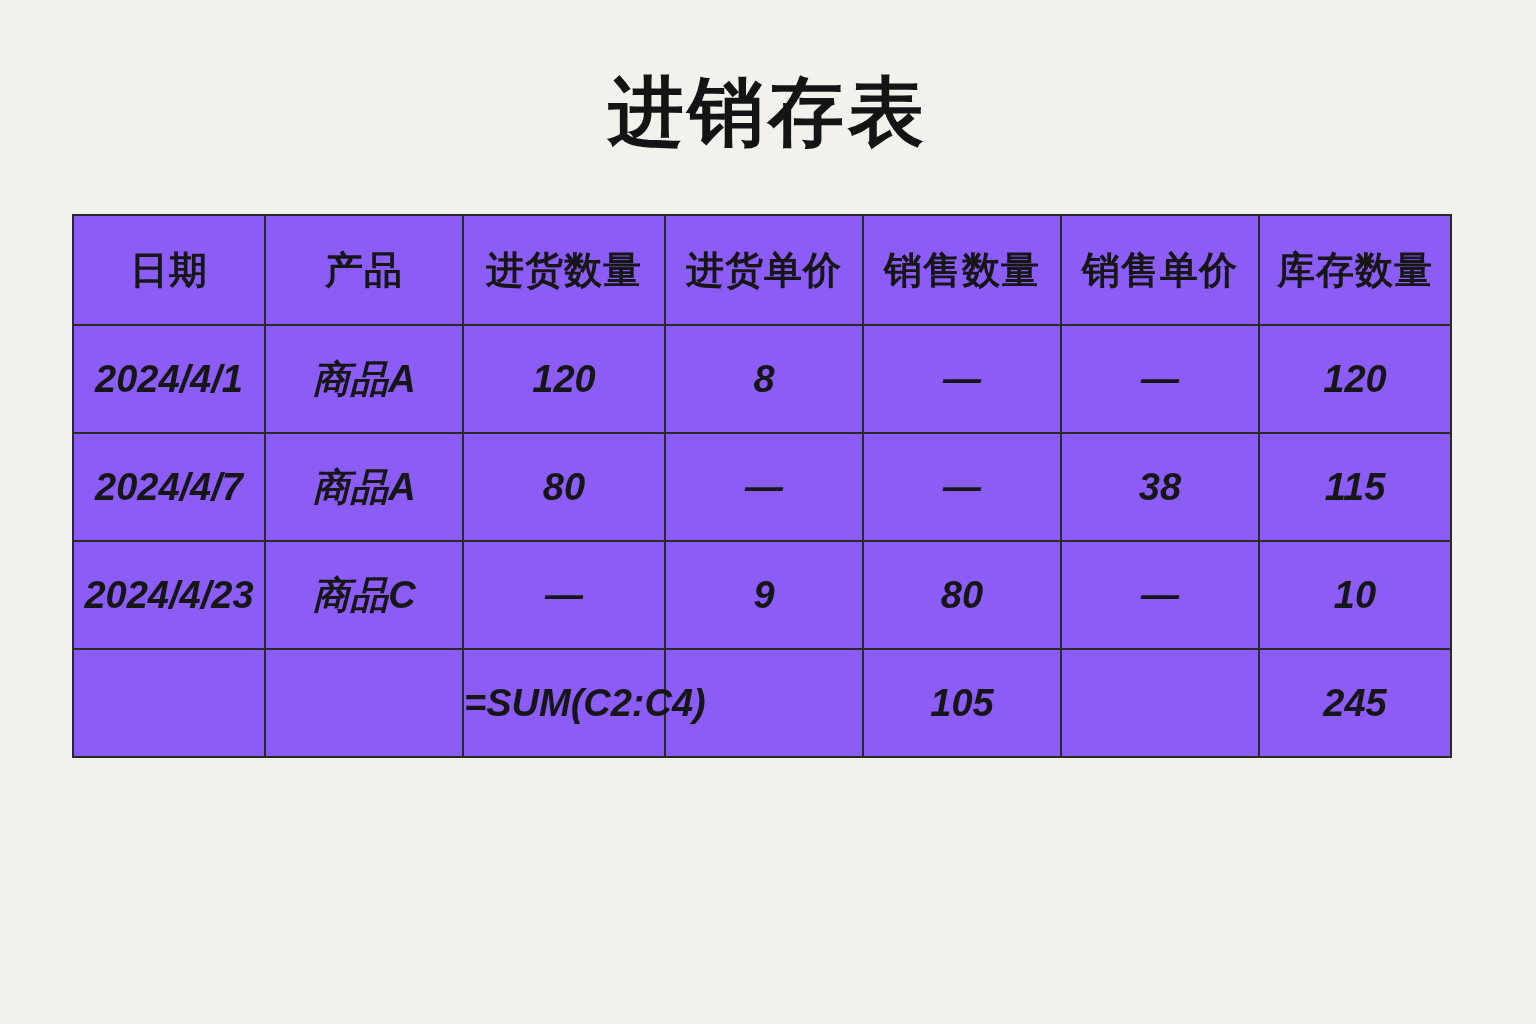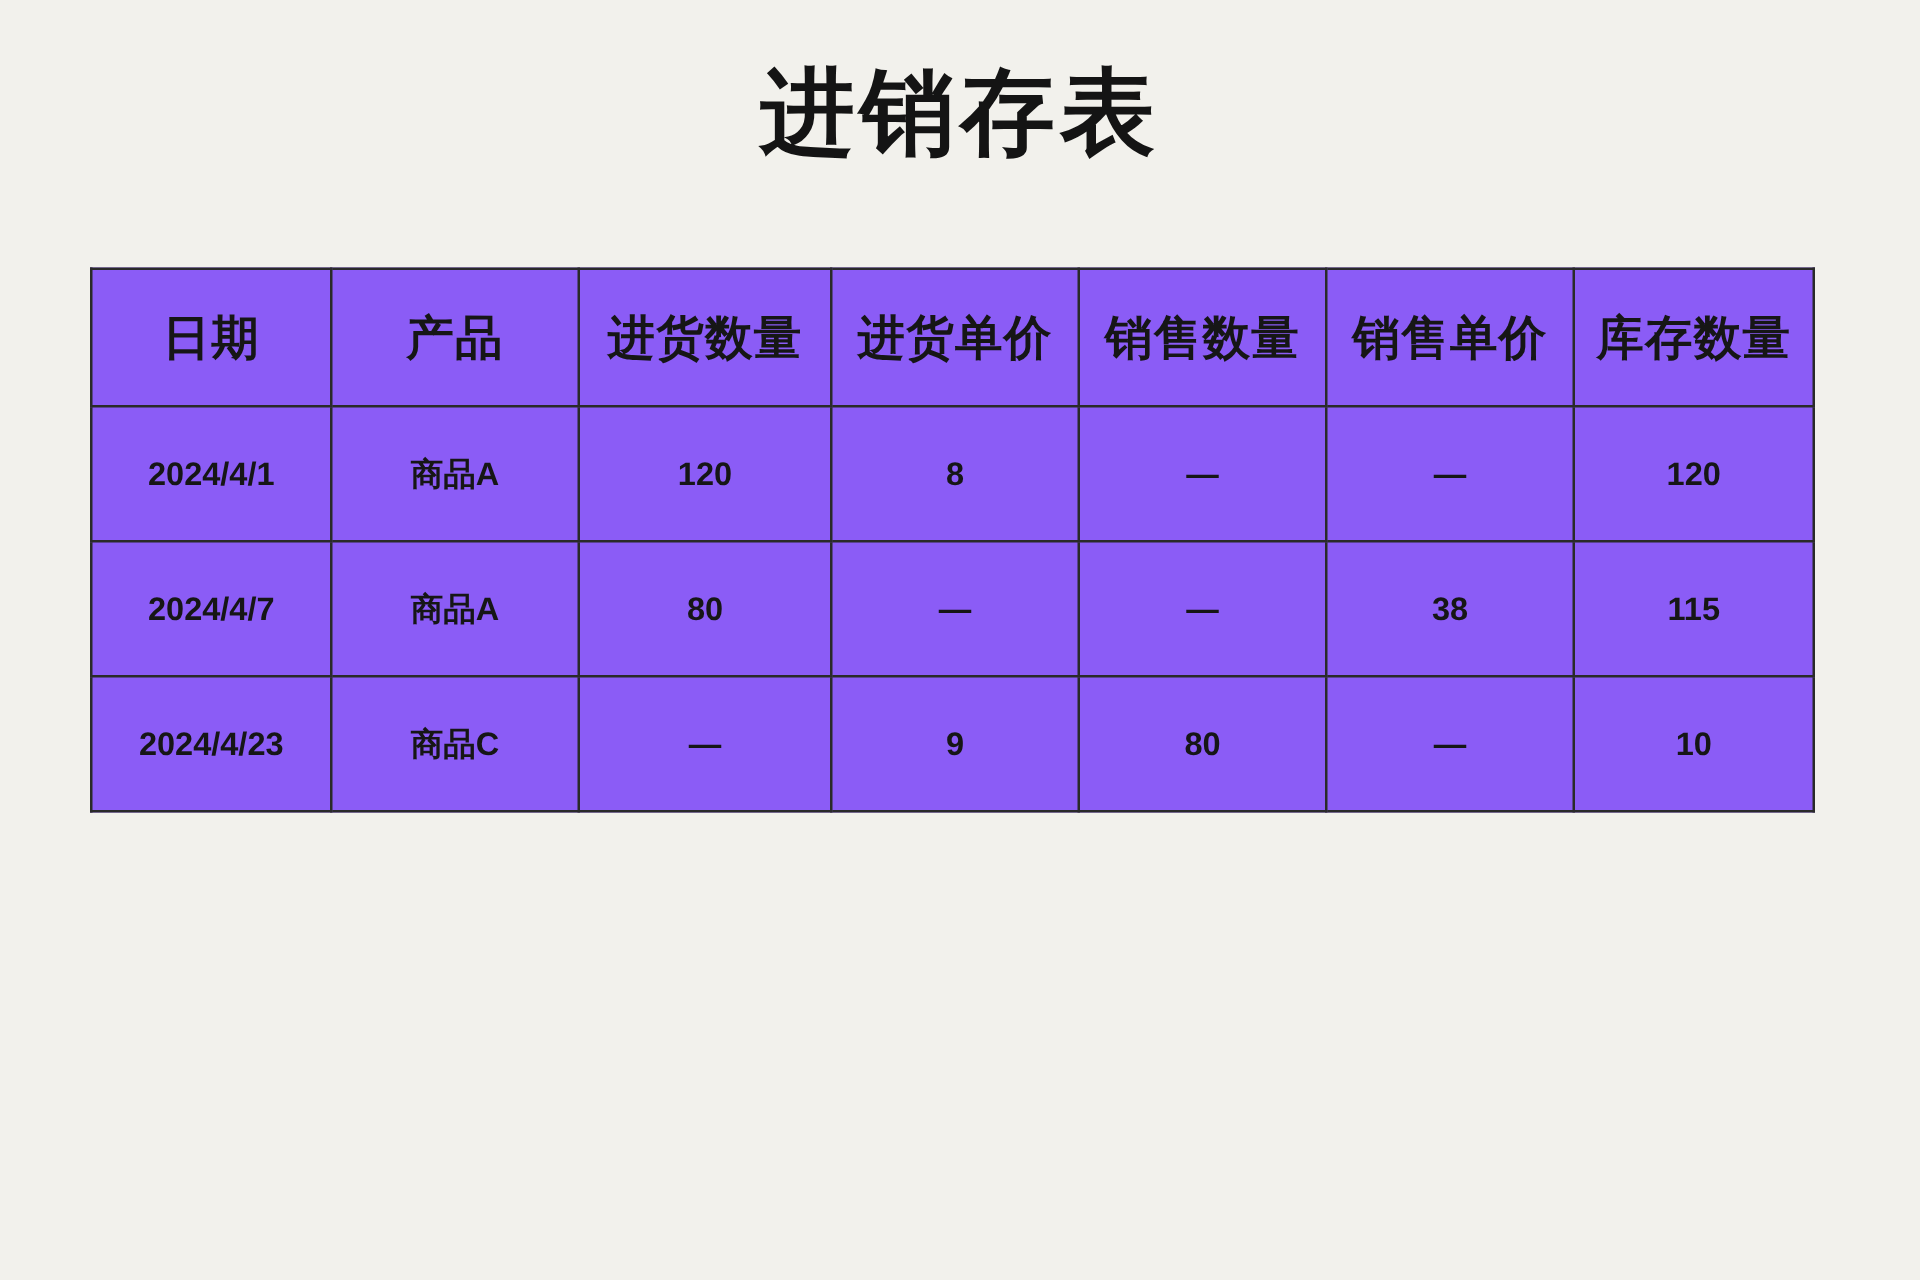--- a/index.html
+++ b/index.html
@@ -19,21 +19,21 @@
     width: 1536px;
     height: 1024px;
     box-sizing: border-box;
   }
   .title {
     text-align: center;
     font-size: 76px;
     font-weight: 700;
     letter-spacing: 4px;
     margin: 0;
-    padding-top: 40px;
+    padding-top: 62px;
     color: #141414;
   }
   .table-wrap {
     position: absolute;
     left: 72px;
     top: 214px;
     width: 1380px;
   }
   table.sheet {
     border-collapse: collapse;
@@ -49,21 +49,22 @@
     color: #161616;
     padding: 0;
   }
   table.sheet thead th {
     height: 108px;
     font-size: 38px;
     letter-spacing: 1px;
   }
   table.sheet tbody td {
     height: 106px;
-    font-size: 26px;
+    font-size: 38px;
+    font-style: italic;
   }
   td.date-cell, th.col-date {
     font-size: 34px;
   }
   td.num, td.dash {
     font-size: 40px;
     font-weight: 600;
     margin-left: 36px;
   }
   td.formula {
@@ -123,17 +124,26 @@
         </tr>
         <tr>
           <td class="date-cell">2024/4/23</td>
           <td>商品C</td>
           <td class="dash">—</td>
           <td class="num">9</td>
           <td class="num">80</td>
           <td class="dash">—</td>
           <td class="num">10</td>
         </tr>
+        <tr class="total-row">
+          <td class="date-cell"></td>
+          <td></td>
+          <td class="formula">=SUM(C2:C4)</td>
+          <td class="num"></td>
+          <td class="num">105</td>
+          <td class="num"></td>
+          <td class="num">245</td>
+        </tr>
       </tbody>
     </table>
   </div>
 
 </div>
 
 </body></html>

